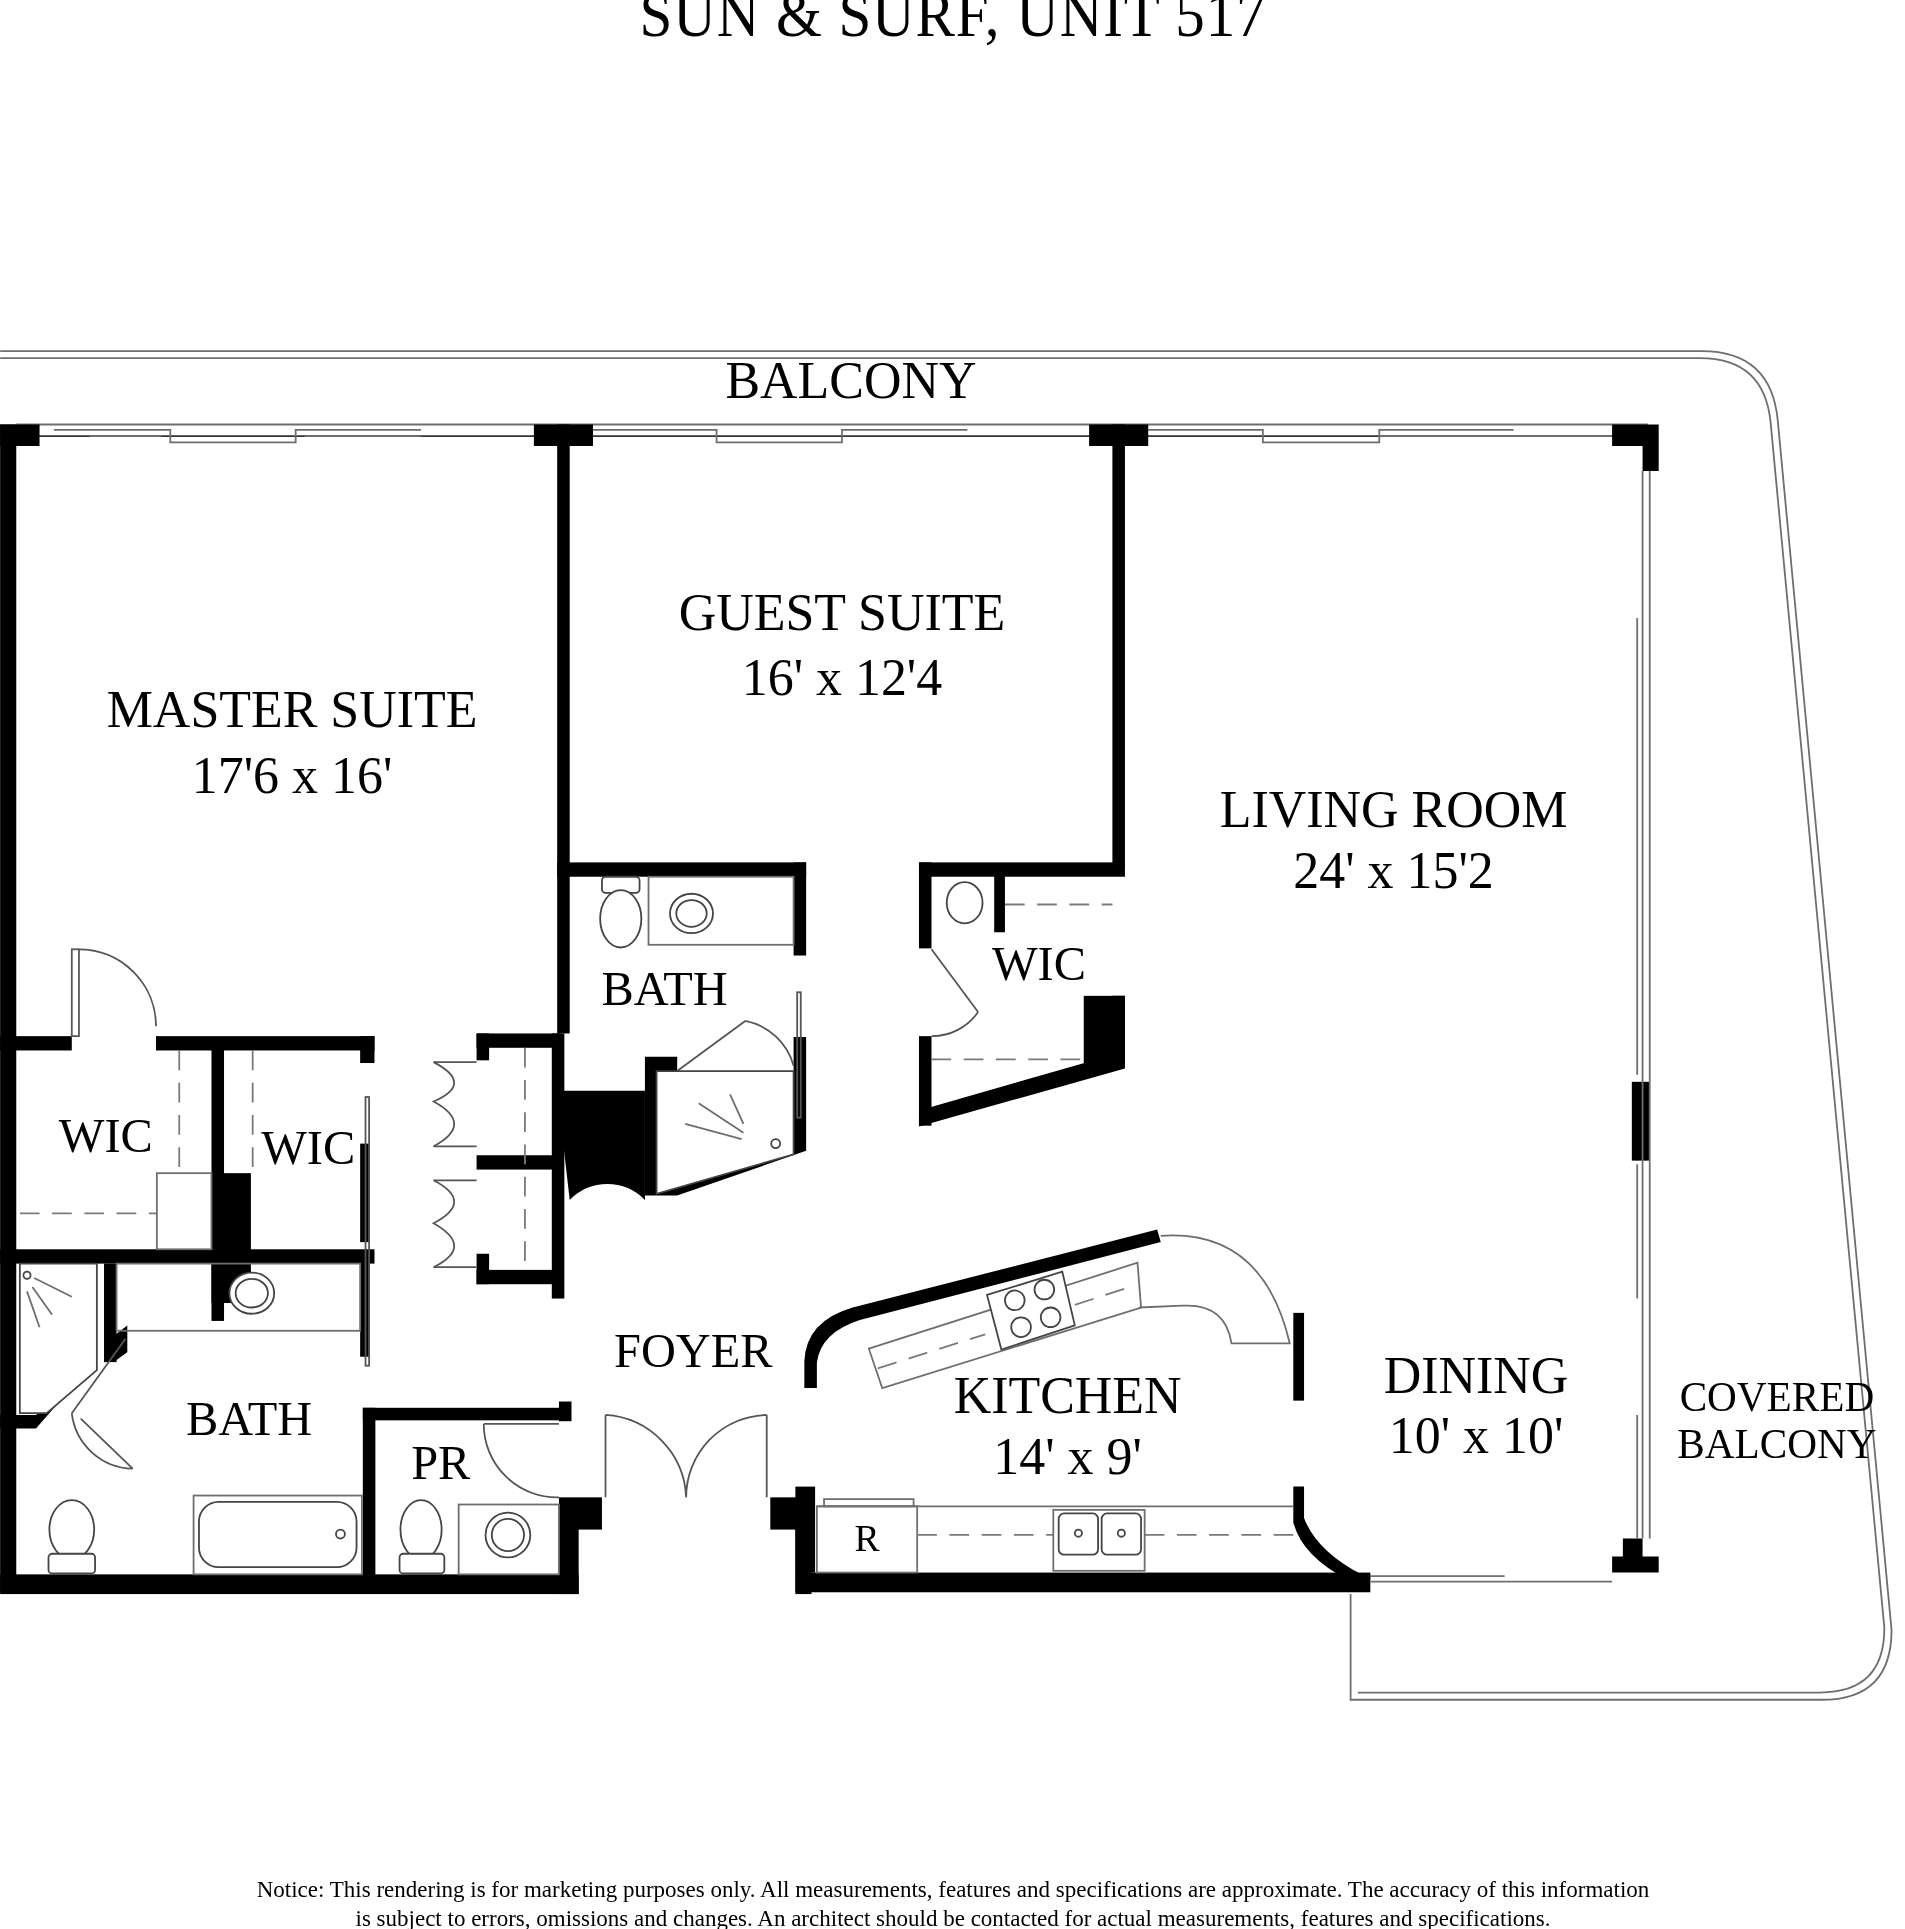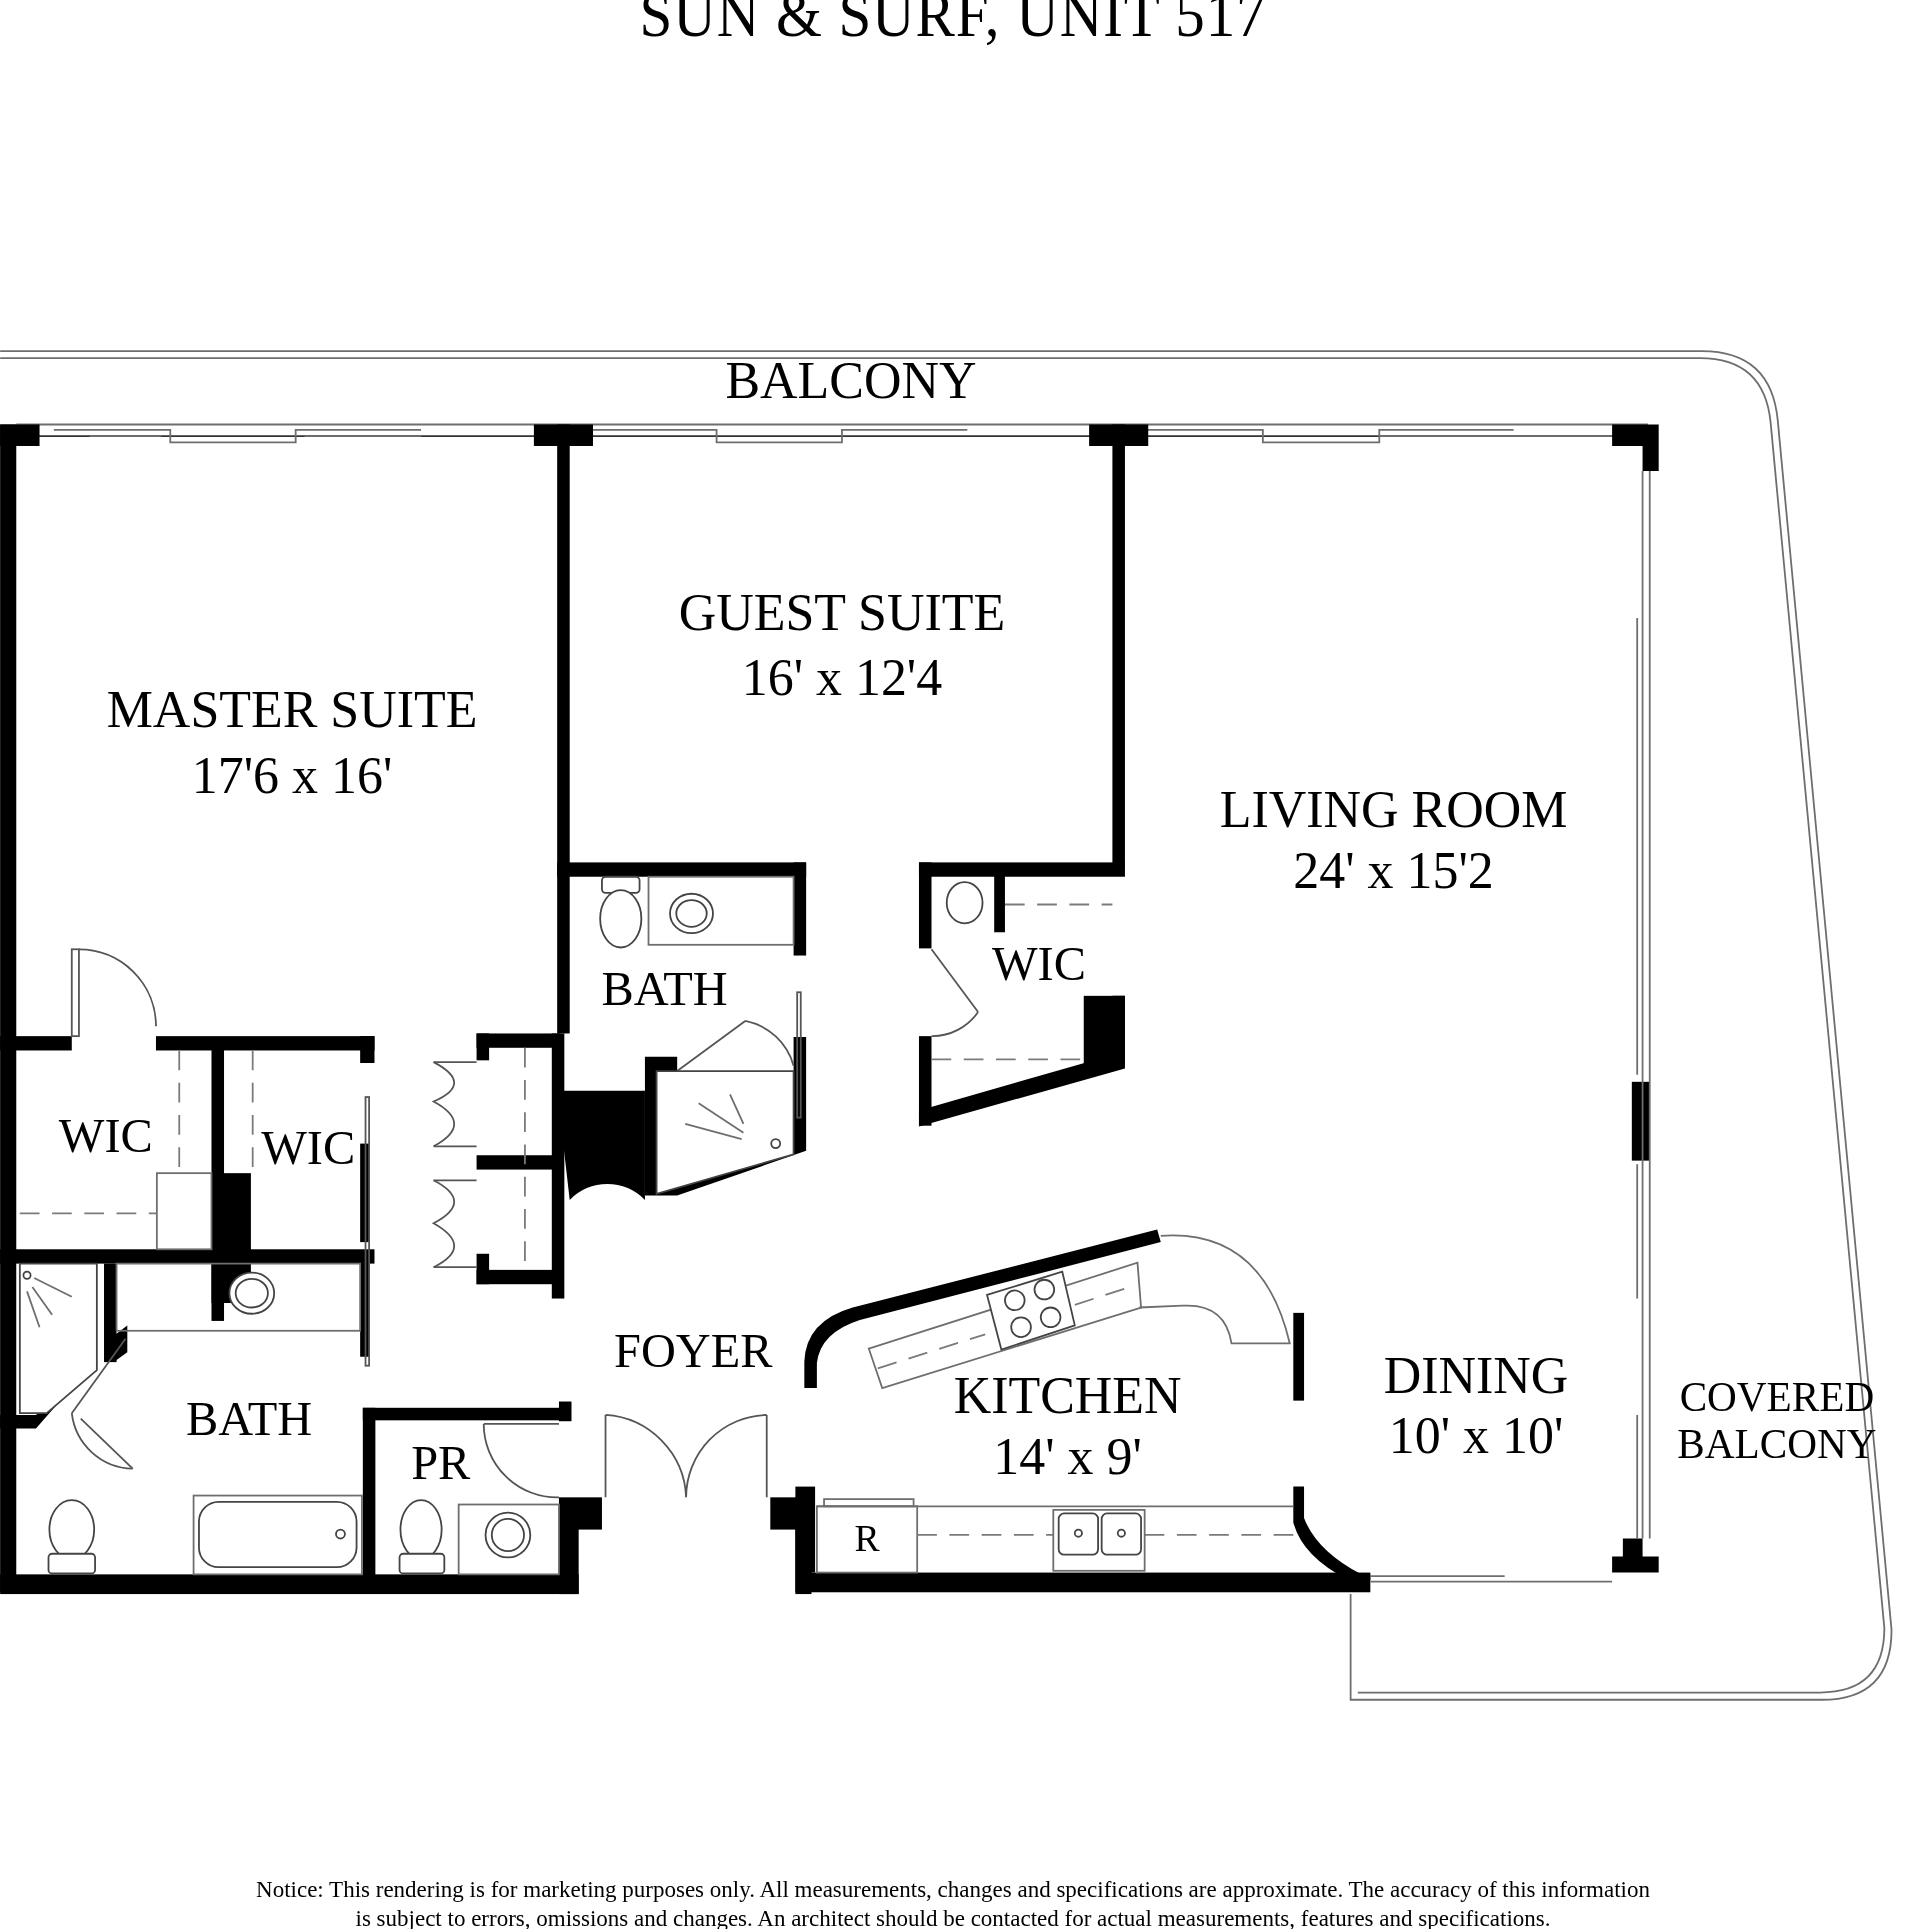--- a/index.html
+++ b/index.html
@@ -262,16 +262,16 @@
 
     <text class="lbl room-name" x="1648" y="1556">DINING</text>
     <text class="lbl room-dim" x="1648" y="1622">10' x 10'</text>
 
     <text class="lbl" style="font-size:46px" x="1984" y="1576">COVERED</text>
     <text class="lbl" style="font-size:46px" x="1984" y="1628">BALCONY</text>
   </g>
 </svg>
 
 <div class="notice">
-  <div>Notice: This rendering is for marketing purposes only. All measurements, changes and specifications are approximate. The accuracy of this information</div>
+  <div>Notice: This rendering is for marketing purposes only. All measurements, features and specifications are approximate. The accuracy of this information</div>
   <div>is subject to errors, omissions and changes. An architect should be contacted for actual measurements, features and specifications.</div>
 </div>
 
 
 </body></html>

